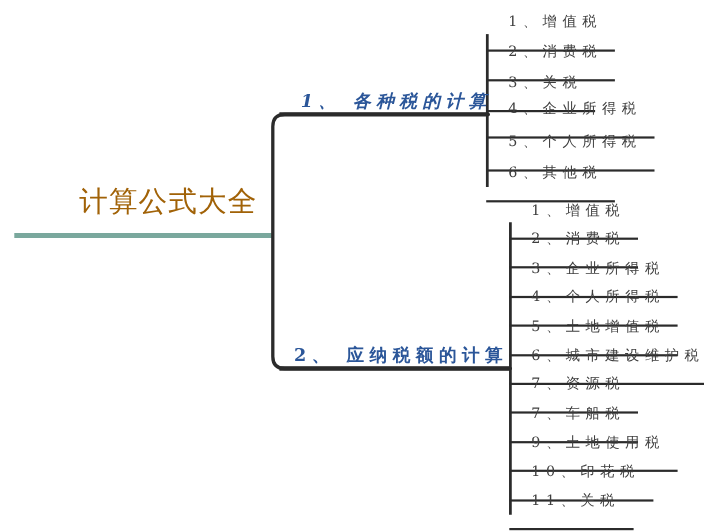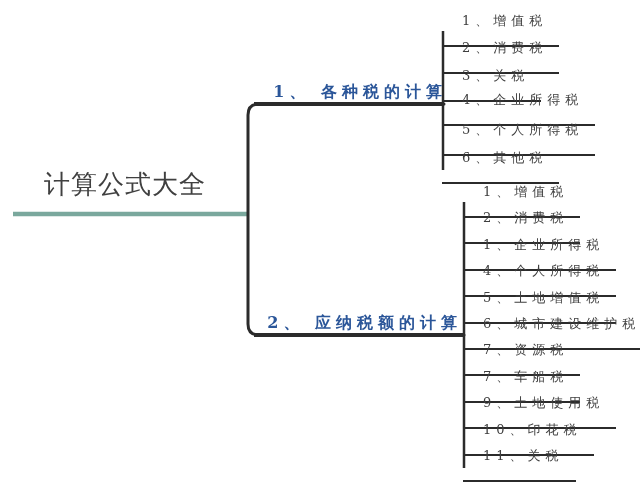--- a/index.html
+++ b/index.html
@@ -2,28 +2,28 @@
 <html><head>
 <meta charset="utf-8">
 <style>
   html,body{margin:0;padding:0;background:#ffffff;}
   .canvas{
     position:relative;width:640px;height:483px;background:#ffffff;overflow:hidden;
     font-family:"DejaVu Serif","Liberation Serif",serif;
   }
   .lines{position:absolute;left:0;top:0;width:640px;height:483px;pointer-events:none;}
   .root-topic{
-    position:absolute;left:30px;top:168px;width:190px;height:32px;line-height:32px;
-    text-align:center;font-size:26px;letter-spacing:1px;color:#404040;white-space:nowrap;
+    position:absolute;left:44px;top:168px;width:190px;height:32px;line-height:32px;
+    text-align:right;font-size:26px;letter-spacing:1px;color:#a16207;white-space:nowrap;
   }
   .branch-topic{
     position:absolute;height:22px;line-height:22px;text-align:right;
     font-size:16px;font-weight:bold;letter-spacing:5px;color:#2b5699;white-space:nowrap;
   }
-  .branch-topic.b1{left:240px;top:81px;width:207px;}
+  .branch-topic.b1{left:240px;top:81px;width:207px;font-style:italic;}
   .branch-topic.b2{left:240px;top:312px;width:222px;}
   .leaf{
     position:absolute;height:17px;line-height:17px;padding:0 12px 16px 20px;
     border-bottom:2px solid #2b2b2b;font-size:13px;letter-spacing:5px;
     color:#3e3e3e;white-space:nowrap;
   }
   .g1{left:442px;}
   .g2{left:463px;}
 </style>
 </head>
@@ -51,21 +51,21 @@
 
   <div class="leaf g1" style="top:12px">1、增值税</div>
   <div class="leaf g1" style="top:39px">2、消费税</div>
   <div class="leaf g1" style="top:67px">3、关税</div>
   <div class="leaf g1" style="top:91px">4、企业所得税</div>
   <div class="leaf g1" style="top:121px">5、个人所得税</div>
   <div class="leaf g1" style="top:149px">6、其他税</div>
 
   <div class="leaf g2" style="top:183px">1、增值税</div>
   <div class="leaf g2" style="top:209px">2、消费税</div>
-  <div class="leaf g2" style="top:236px">1、企业所得税</div>
+  <div class="leaf g2" style="top:236px">3、企业所得税</div>
   <div class="leaf g2" style="top:262px">4、个人所得税</div>
   <div class="leaf g2" style="top:289px">5、土地增值税</div>
   <div class="leaf g2" style="top:315px">6、城市建设维护税</div>
   <div class="leaf g2" style="top:341px">7、资源税</div>
   <div class="leaf g2" style="top:368px">7、车船税</div>
   <div class="leaf g2" style="top:394px">9、土地使用税</div>
   <div class="leaf g2" style="top:421px">10、印花税</div>
   <div class="leaf g2" style="top:447px">11、关税</div>
 
 </div>

